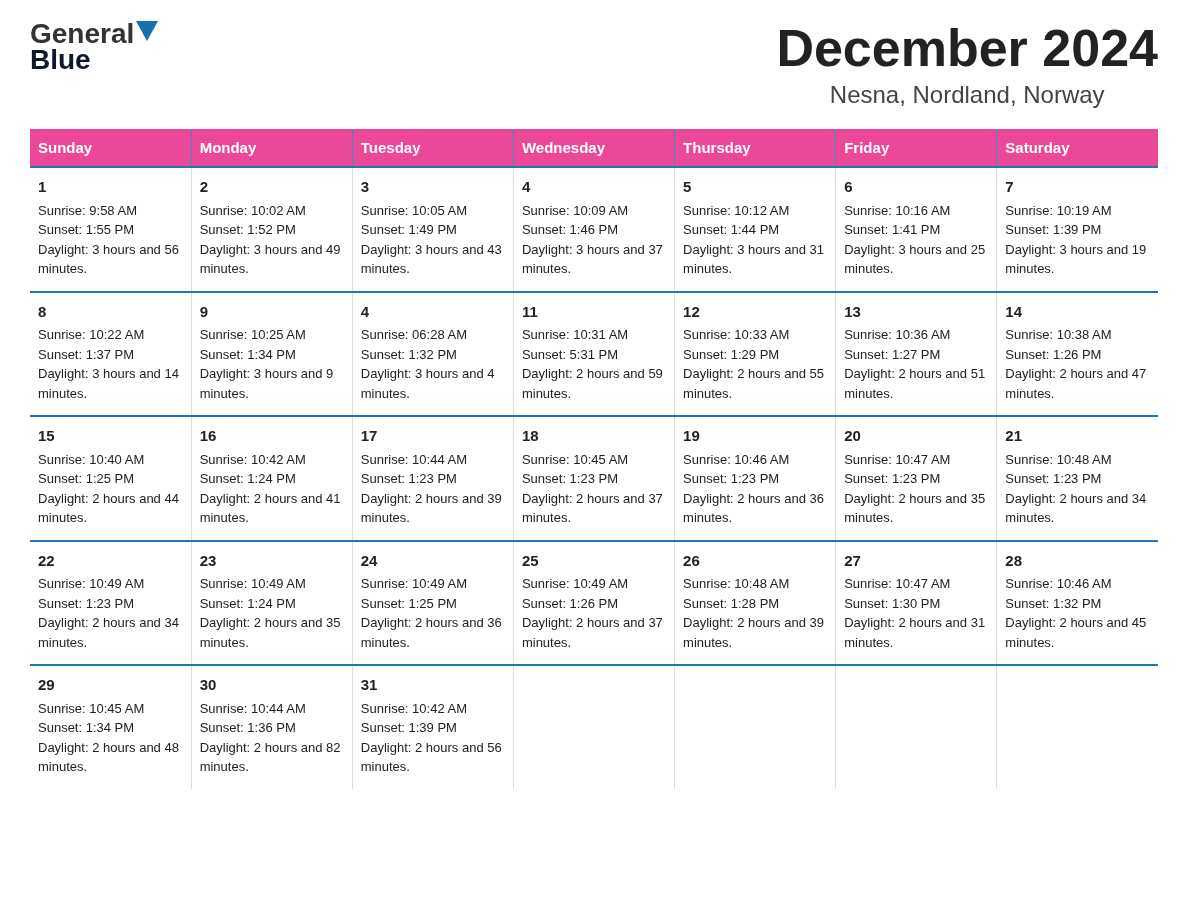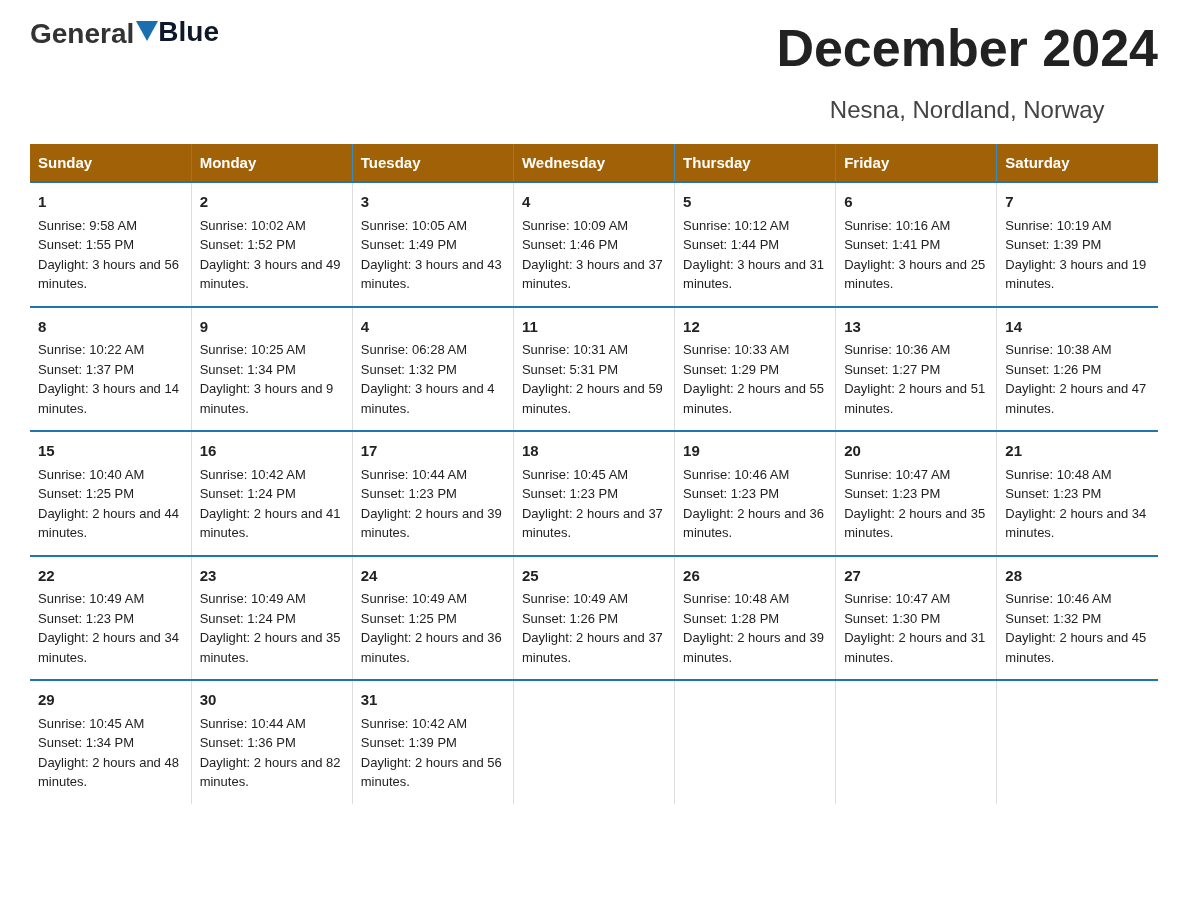--- a/index.html
+++ b/index.html
@@ -11,20 +11,21 @@
       padding: 20px 30px;
     }
     .header {
       display: flex;
       justify-content: space-between;
       align-items: flex-start;
       margin-bottom: 20px;
     }
     .logo {
       display: flex;
+      flex-direction: column;
       align-items: flex-start;
     }
     .logo-text {
       font-size: 28px;
       font-weight: bold;
       color: #333;
       line-height: 1;
     }
     .logo-blue-line {
       color: #0f172a;
@@ -38,29 +39,29 @@
     .title-block h1 {
       font-size: 52px;
       font-weight: bold;
       color: #222;
       line-height: 1.1;
     }
     .title-block h2 {
       font-size: 24px;
       font-weight: normal;
       color: #444;
-      margin-top: 19px;
+      margin-top: 4px;
     }
     table {
       width: 100%;
       border-collapse: collapse;
       table-layout: fixed;
     }
     thead tr th {
-      background-color: #a16207;
+      background-color: #ec4899;
       color: #fff;
       font-size: 15px;
       font-weight: bold;
       padding: 10px 8px;
       text-align: left;
       border-right: 1px solid #3a8cc4;
     }
     thead tr th:last-child {
       border-right: none;
     }

